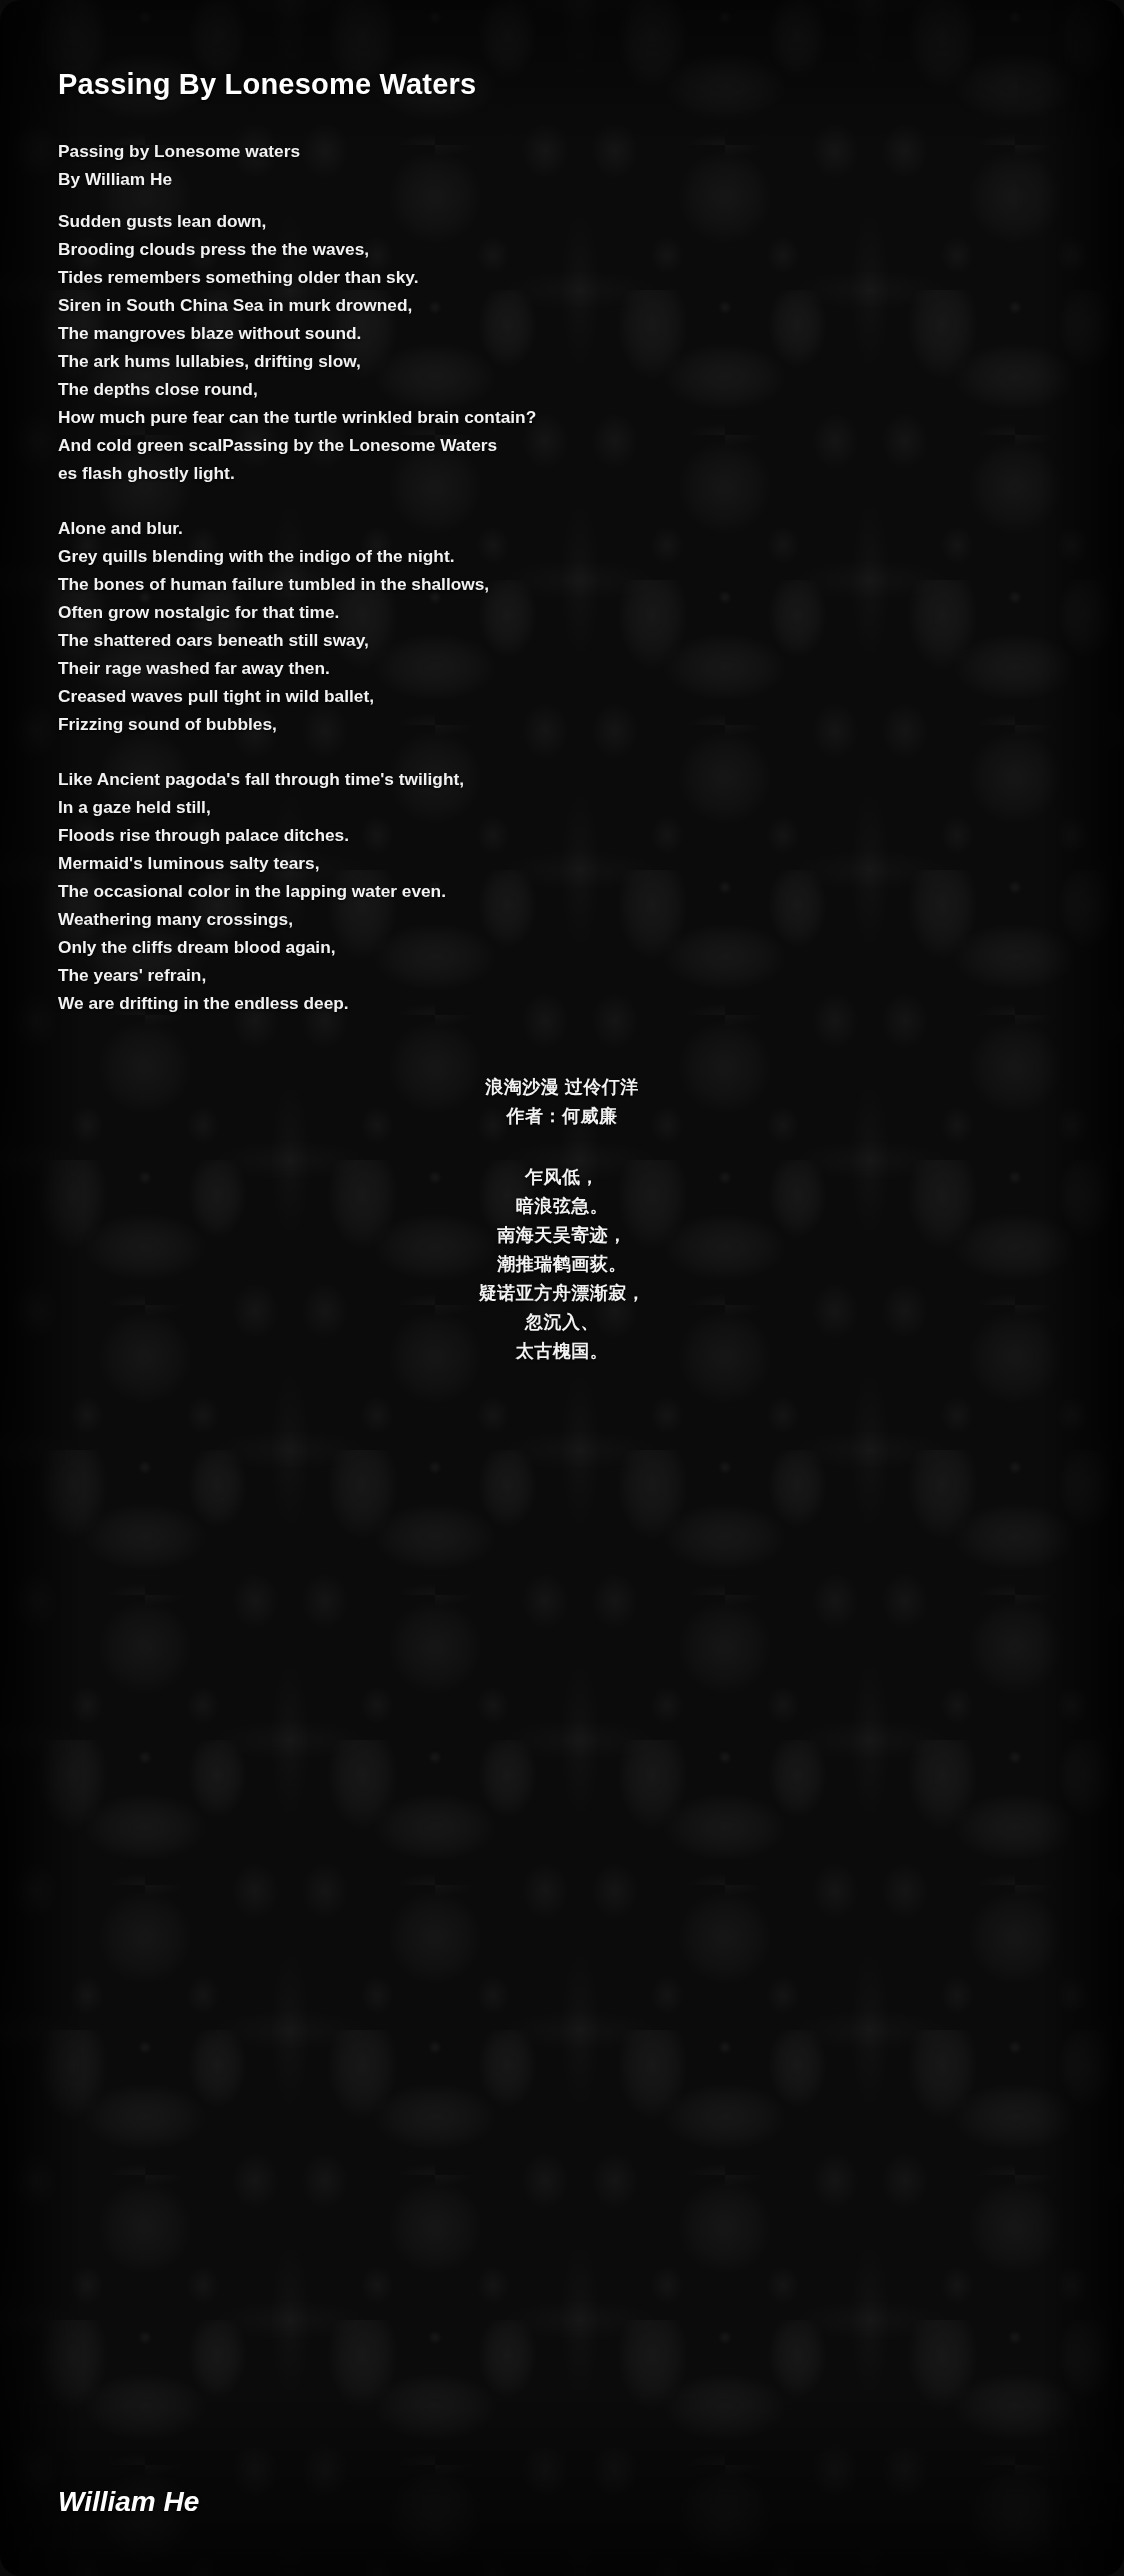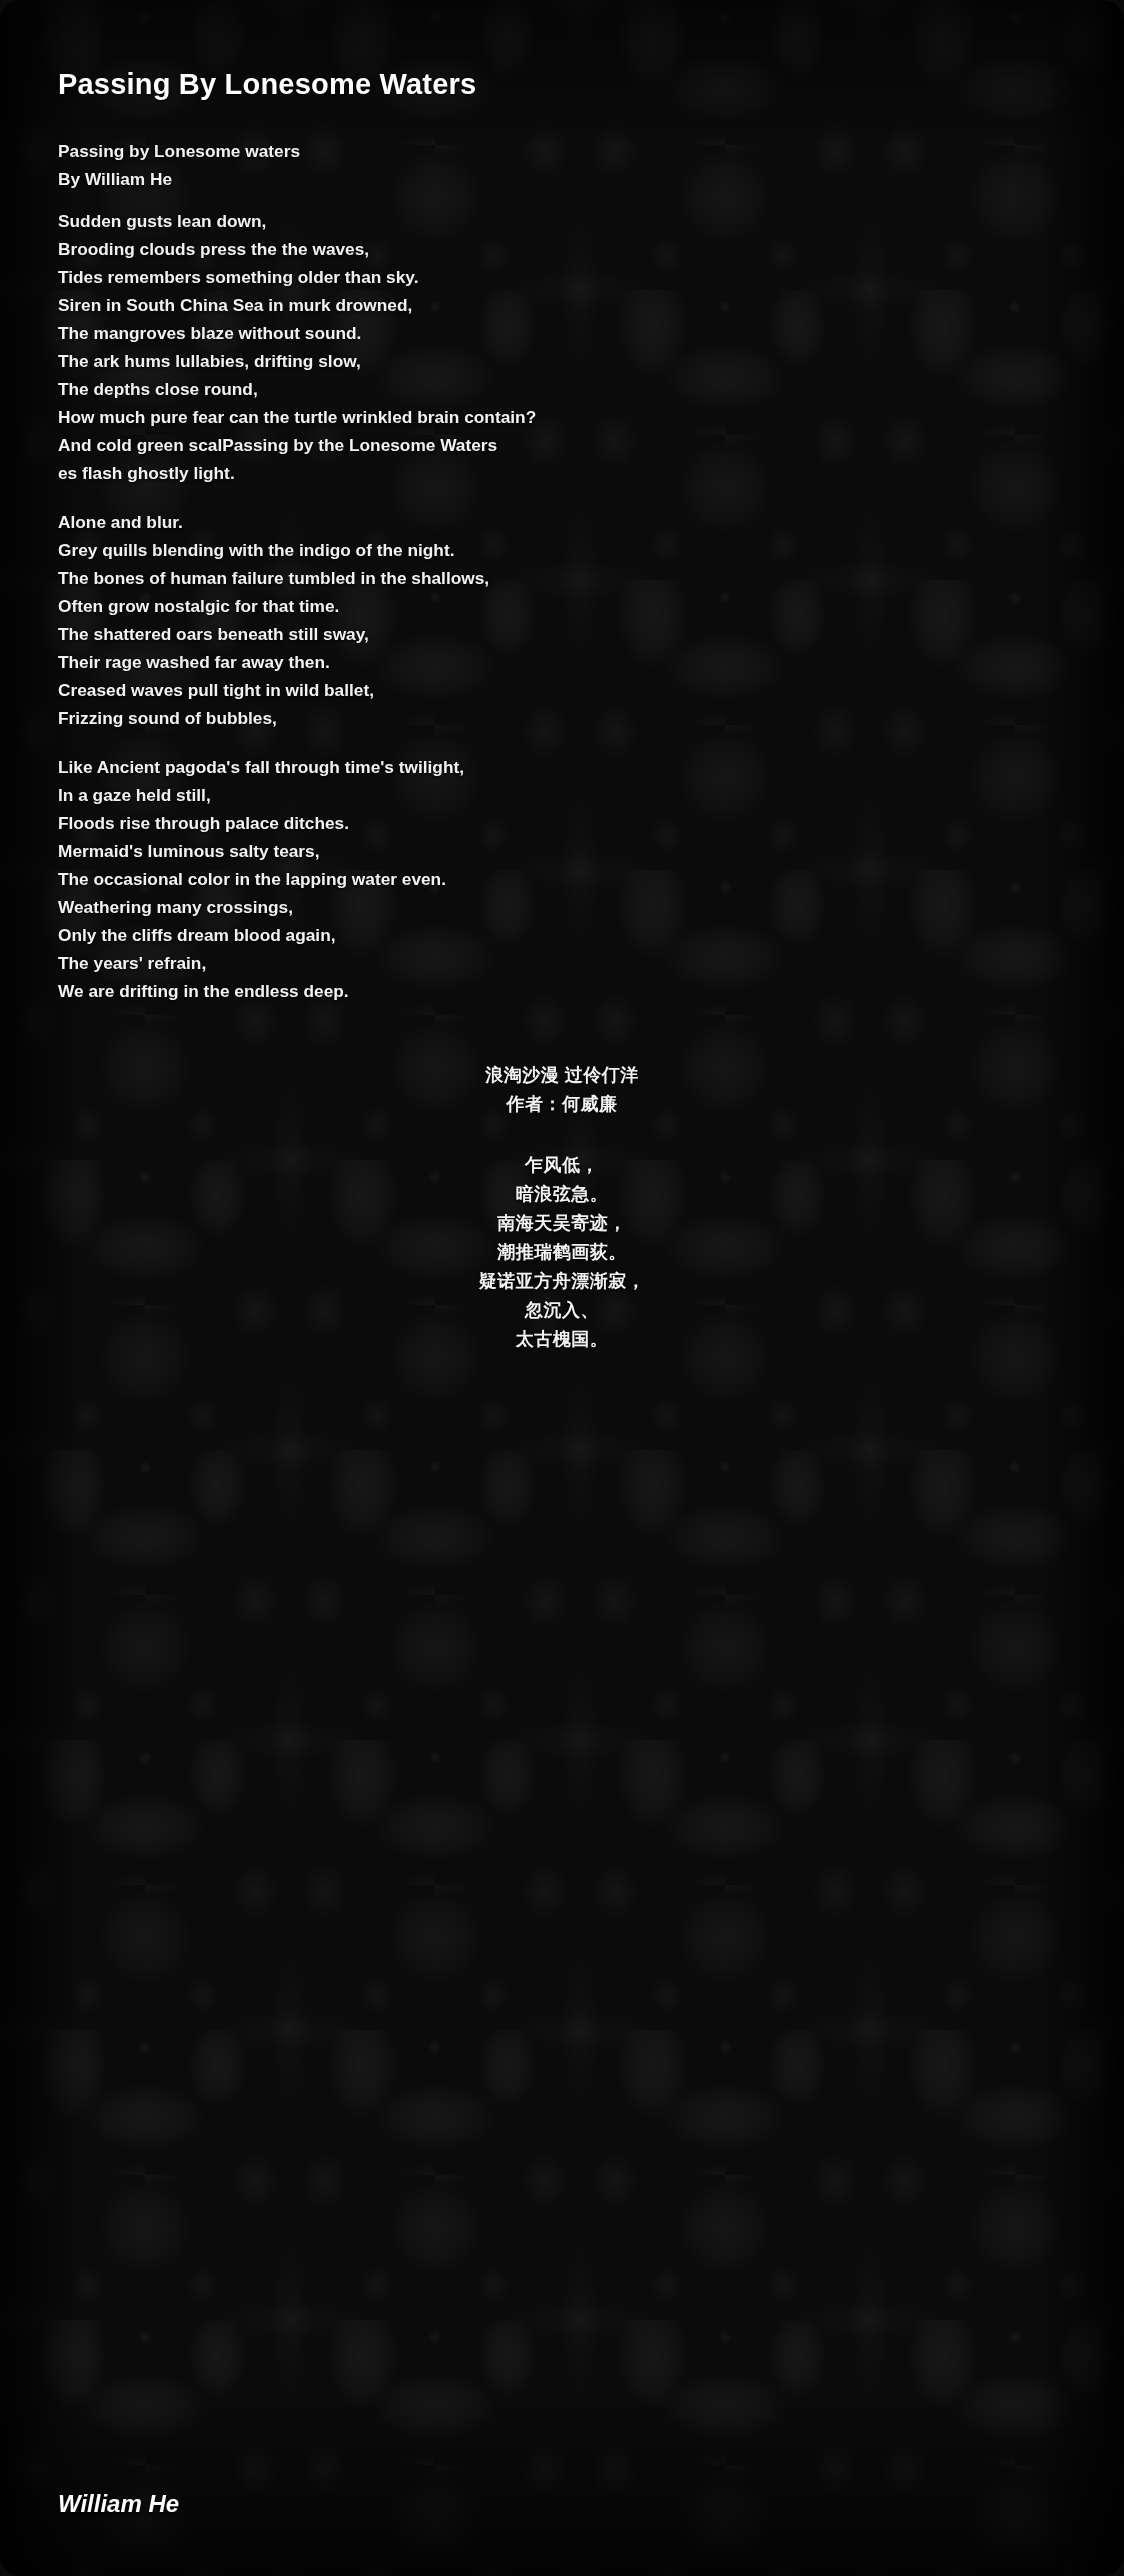--- a/index.html
+++ b/index.html
@@ -85,21 +85,21 @@
   }
   .line {
     font-size: 17.3px;
     font-weight: bold;
     line-height: 28px;
     color: #f2f2f2;
     white-space: pre-wrap;
     text-shadow: 0 0.9px 2.8px rgba(0,0,0,0.9);
   }
   .stanza {
-    margin-top: 21px;
+    margin-top: 27px;
   }
   .stanza.first-stanza {
     margin-top: 14px;
   }
 
   .cn .line {
     font-size: 18px;
     line-height: 29px;
     letter-spacing: 0.5px;
     text-align: center;
@@ -108,21 +108,21 @@
     margin-top: 56px;
   }
   .cn-body {
     margin-top: 32px;
   }
 
   .signature {
     position: absolute;
     left: 58px;
     bottom: 58px;
-    font-size: 24px;
+    font-size: 28px;
     font-style: italic;
     font-weight: bold;
     color: #ffffff;
     text-shadow: 0 0.9px 2.8px rgba(0,0,0,0.9);
     z-index: 4;
   }
 </style>
 </head>
 <body>
 

